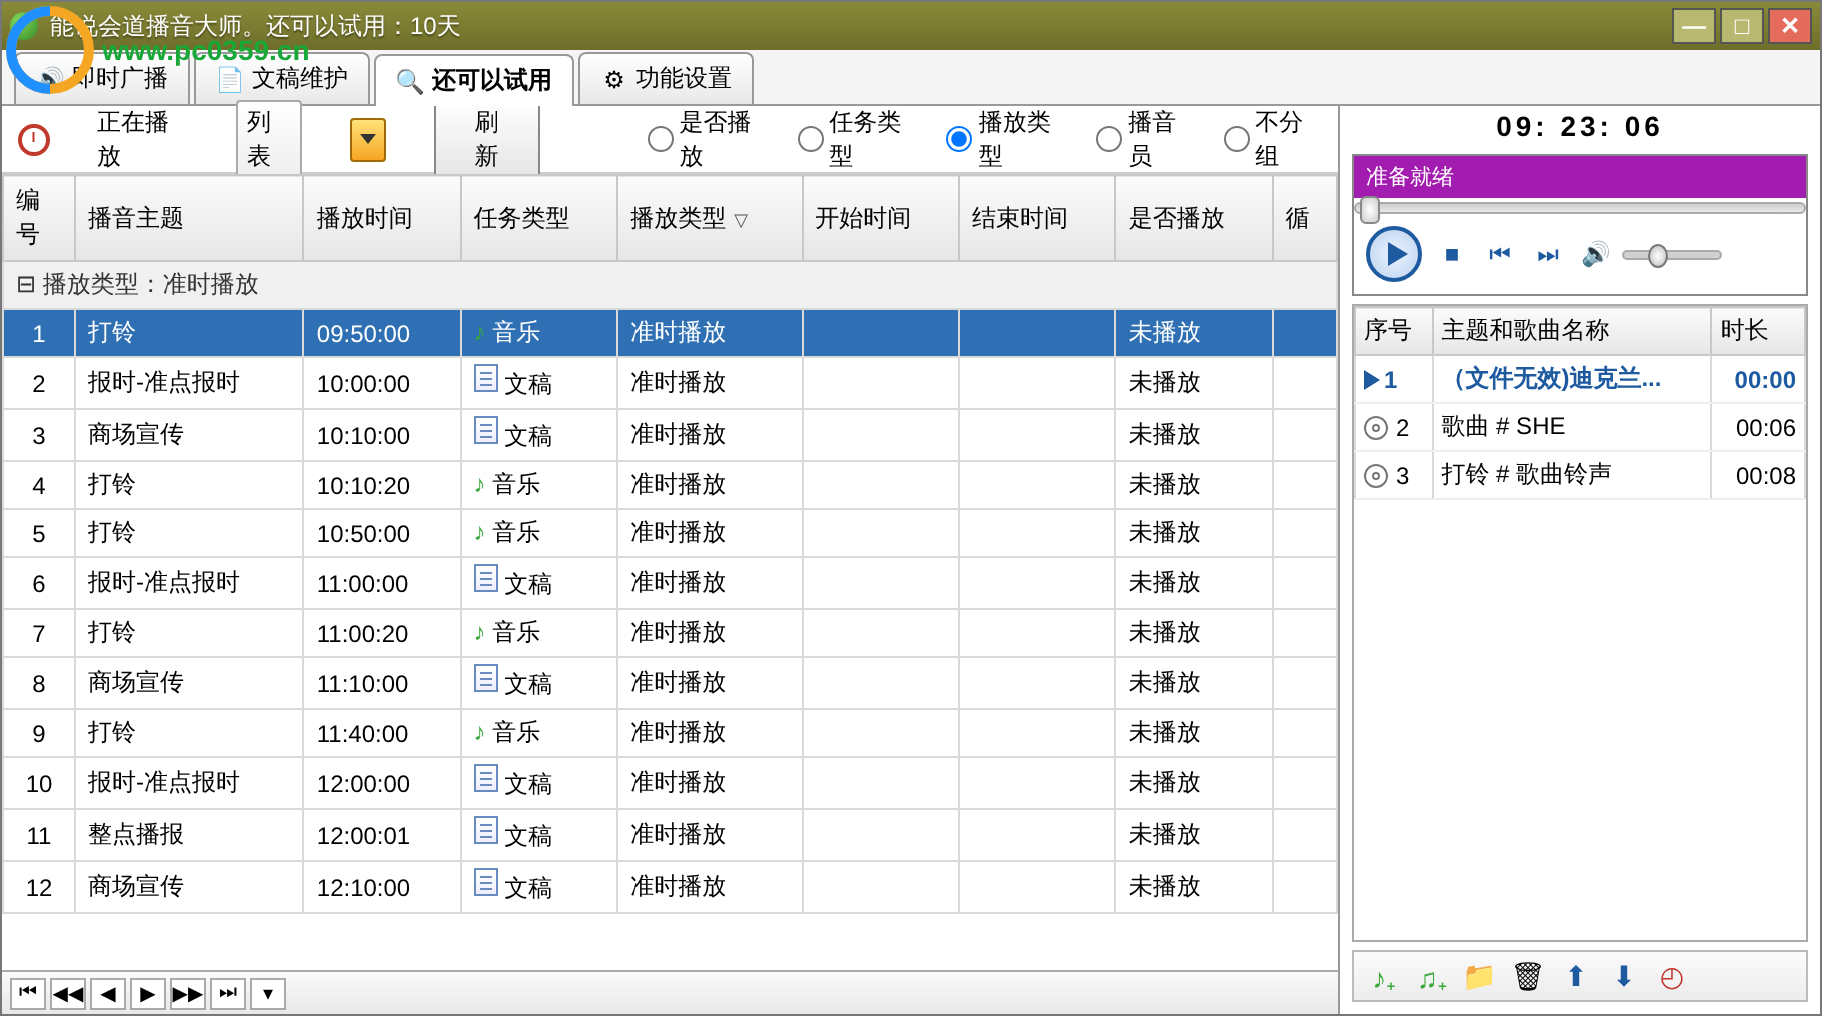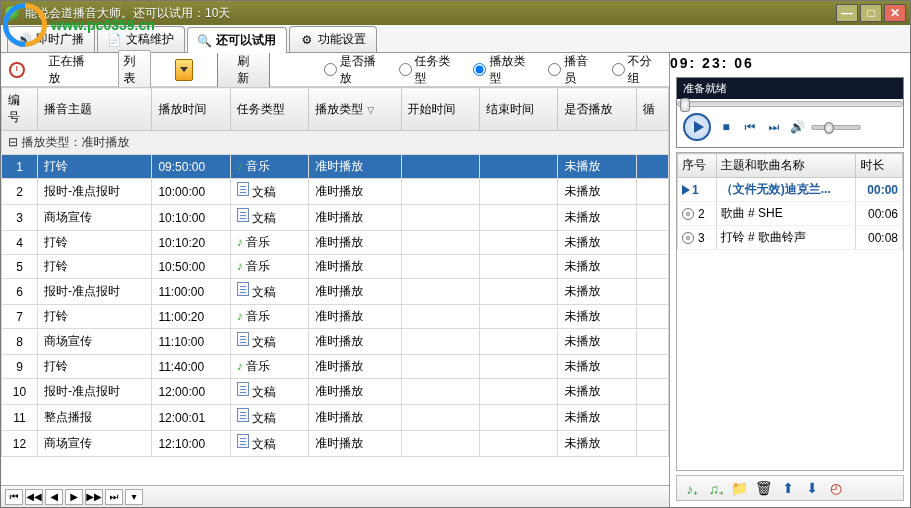--- a/index.html
+++ b/index.html
@@ -40,23 +40,23 @@
 thead th { background:linear-gradient(#fbfbfb,#e6e6e6); border:1px solid #c8c8c8; padding:4px 6px; font-weight:normal; text-align:left; position:sticky; top:0;}
 tbody td { border:1px solid #d9d9d9; padding:3px 6px; height:22px; white-space:nowrap;}
 tbody tr.group td { background:#f0f0f0; font-weight:normal; color:#333;}
 tbody tr.sel td { background:#2f6fb3; color:#fff;}
 .note { color:#3aa83a;}
 .doc { display:inline-block; width:12px; height:14px; background:linear-gradient(#fff,#eef); border:1px solid #6a8bbf; position:relative;}
 .doc::after{content:"";position:absolute;left:2px;right:2px;top:3px;height:1px;background:#6a8bbf;box-shadow:0 3px 0 #6a8bbf,0 6px 0 #6a8bbf;}
 .nav { height:22px; border-top:1px solid #aaa; display:flex; align-items:center; padding:0 4px; gap:2px; background:linear-gradient(#fafafa,#e8e8e8);}
 .nav .nbtn { width:18px; height:16px; border:1px solid #aaa; background:#fff; display:flex; align-items:center; justify-content:center; font-size:10px; cursor:pointer;}
 .right { width:240px; display:flex; flex-direction:column;}
-.right .clock { font-weight:bold; font-size:14px; padding:2px 0; letter-spacing:2px;}
+.right .clock { text-align:center; font-weight:bold; font-size:14px; padding:2px 0; letter-spacing:2px;}
 .player { border:1px solid #888; margin:4px 6px 0;}
-.player .status { background:#0f172a; color:#fff; padding:3px 6px; font-size:11px;}
+.player .status { background:#a21caf; color:#fff; padding:3px 6px; font-size:11px;}
 .player .controls { display:flex; align-items:center; padding:6px; gap:6px;}
 .player .seek { height:6px; background:linear-gradient(#cfcfcf,#e8e8e8); border:1px solid #aaa; border-radius:3px; margin-top:2px; position:relative;}
 .player .seek .thumb{position:absolute; left:2px; top:-4px; width:10px; height:14px; background:radial-gradient(#fff,#ccc); border:1px solid #888; border-radius:3px;}
 .pbtn{ width:18px;height:18px; display:inline-flex; align-items:center; justify-content:center; color:#1e5aa0; cursor:pointer;}
 .pbtn.play{ width:28px;height:28px; border:2px solid #1e5aa0; border-radius:50%; background:radial-gradient(#eaf2ff,#bcd3ef);}
 .pbtn.play::after{content:"";border-left:10px solid #1e5aa0;border-top:6px solid transparent;border-bottom:6px solid transparent;margin-left:3px;}
 .vol { display:flex; align-items:center; gap:4px;}
 .vol .track{ width:50px;height:5px;background:#d0d0d0;border:1px solid #aaa;border-radius:3px;position:relative;}
 .vol .track .th{position:absolute;left:12px;top:-4px;width:10px;height:12px;background:radial-gradient(#fff,#bbb);border:1px solid #777;border-radius:50%;}
 .playlist { flex:1; margin:4px 6px 0; border:1px solid #aaa; overflow:auto;}

